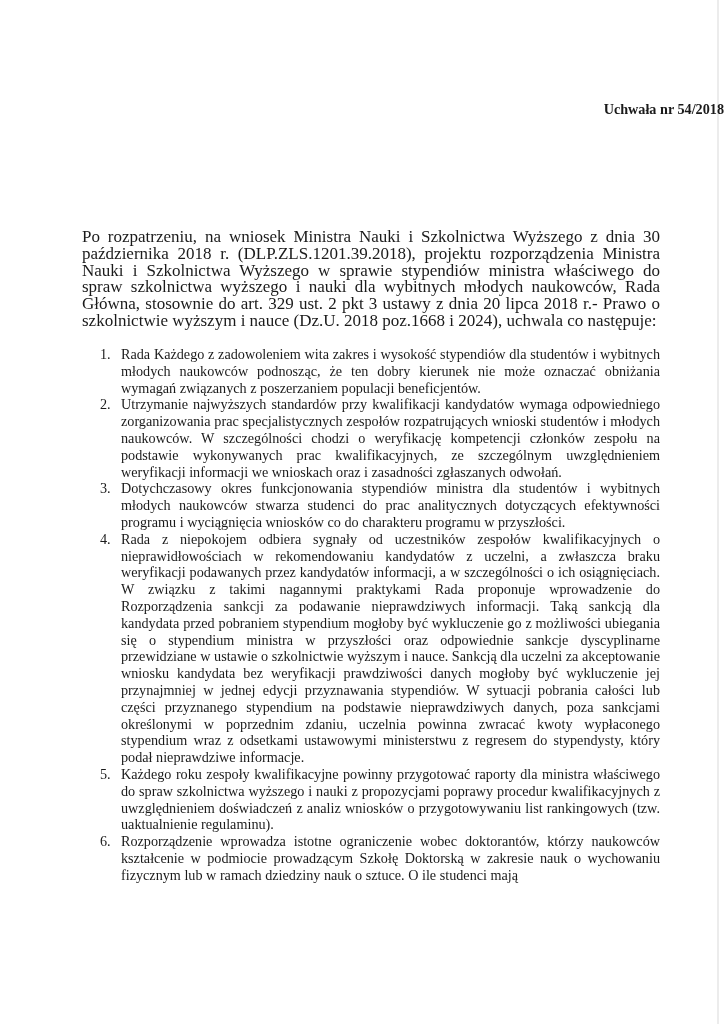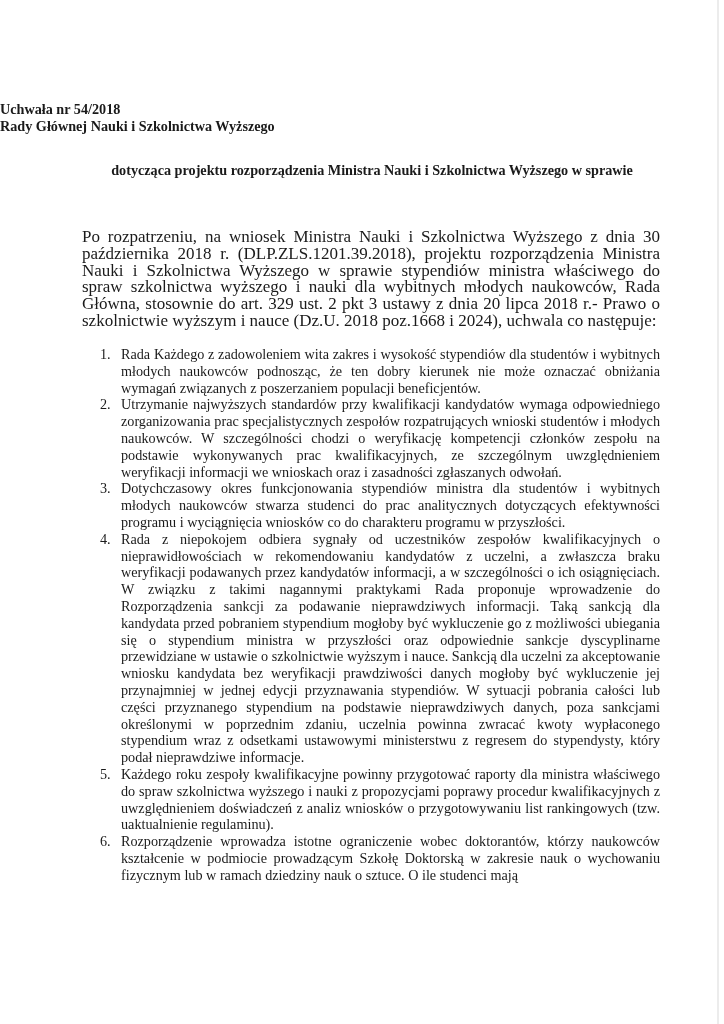--- a/index.html
+++ b/index.html
@@ -21,21 +21,21 @@
       right: 5px;
       width: 2px;
       height: 1024px;
       background: #ececec;
     }
     .header {
       position: absolute;
       top: 101px;
       left: 0;
       width: 724px;
-      text-align: left;
+      text-align: right;
       font-weight: bold;
       font-size: 14.2px;
       line-height: 16.5px;
     }
     .subject {
       position: absolute;
       top: 162px;
       left: 82px;
       width: 580px;
       text-align: center;
@@ -77,25 +77,23 @@
       display: block;
     }
   </style>
 </head>
 <body>
 
 <div class="page-edge"></div>
 
 <div class="header">
   <span class="line">Uchwała nr 54/2018</span>
-  <span class="line">Rady Głównej Nauki i Szkolnictwa Wyższego</span>
 </div>
 
 <div class="subject">
-  <span class="line">dotycząca projektu rozporządzenia Ministra Nauki i Szkolnictwa Wyższego w sprawie</span>
 </div>
 
 <p class="intro" style="margin:0;">Po rozpatrzeniu, na wniosek Ministra Nauki i Szkolnictwa Wyższego z dnia 30 października 2018 r. (DLP.ZLS.1201.39.2018), projektu rozporządzenia Ministra Nauki i Szkolnictwa Wyższego w sprawie stypendiów ministra właściwego do spraw szkolnictwa wyższego i nauki dla wybitnych młodych naukowców, Rada Główna, stosownie do art. 329 ust. 2 pkt 3 ustawy z dnia 20 lipca 2018 r.- Prawo o szkolnictwie wyższym i nauce (Dz.U. 2018 poz.1668 i 2024), uchwala co następuje:</p>
 
 <ol class="resolutions">
   <li>
     <span class="num">1.</span>
     <span>Rada Każdego z zadowoleniem wita zakres  i wysokość stypendiów dla studentów i wybitnych młodych naukowców podnosząc, że ten dobry kierunek nie może oznaczać obniżania wymagań związanych z poszerzaniem populacji beneficjentów.</span>
   </li>
   <li>

